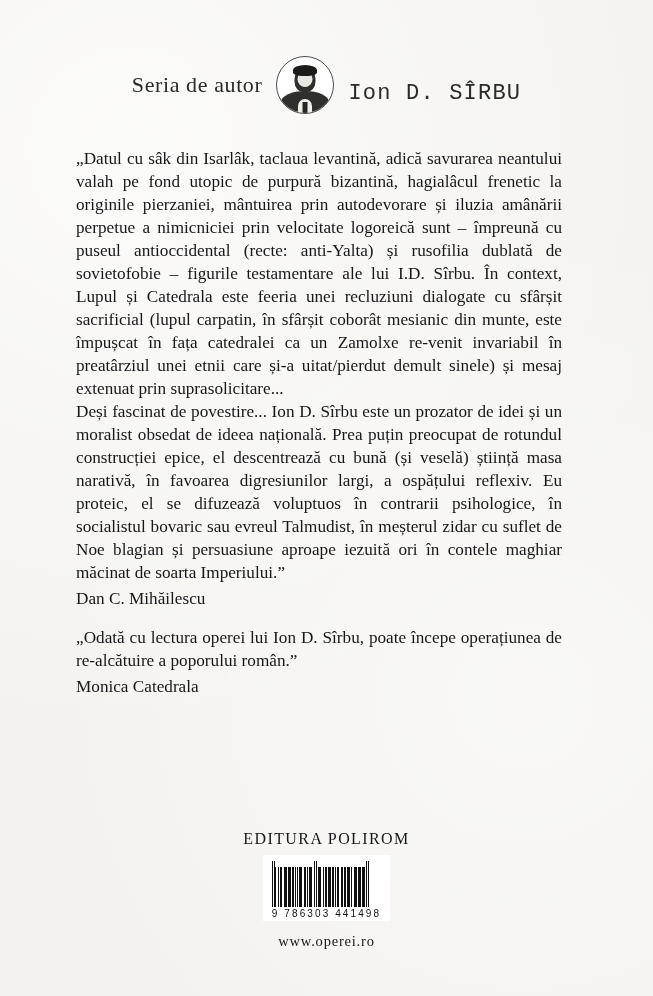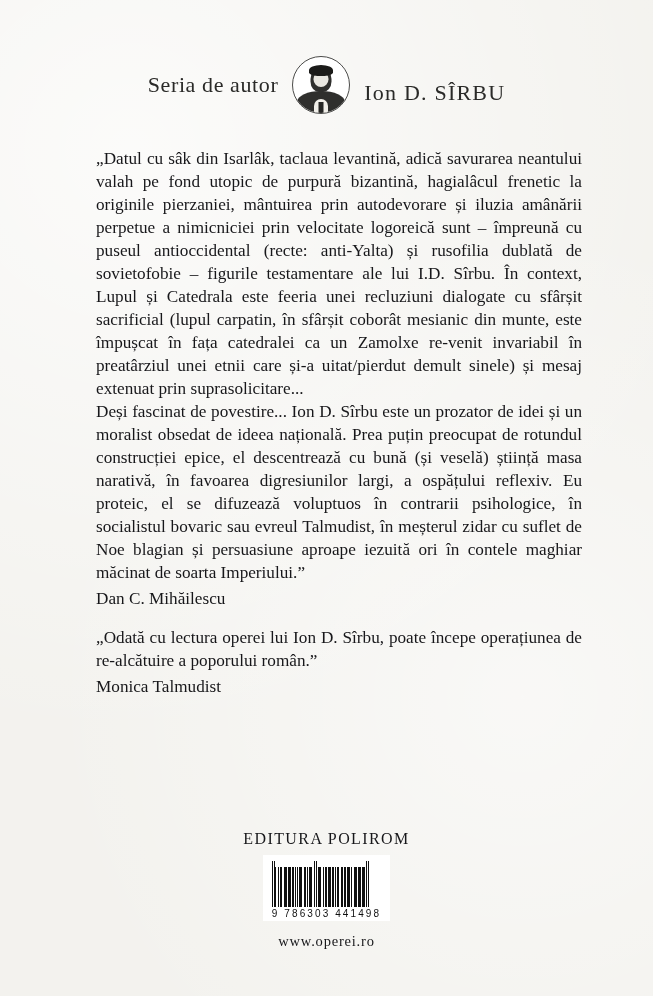--- a/index.html
+++ b/index.html
@@ -35,21 +35,21 @@
     justify-content: center;
     gap: 14px;
   }
   .series-label {
     font-family: "Liberation Serif", serif;
     font-size: 22px;
     letter-spacing: 0.6px;
     color: #2a2a28;
   }
   .author-name {
-    font-family: Liberation Serif, serif;
+    font-family: Liberation Mono, monospace;
     font-size: 22px;
     letter-spacing: 1.2px;
     color: #2a2a28;
     margin-top: 16px;
   }
   .portrait-medallion {
     width: 56px;
     height: 56px;
     border-radius: 50%;
     background: #ffffff;
@@ -115,21 +115,21 @@
     width: 5px;
     height: 11px;
     transform: translateX(-50%);
     background: #262624;
   }
 
   
   .blurbs {
     position: absolute;
     top: 148px;
-    left: 96px;
+    left: 76px;
     width: 486px;
   }
   .blurb {
     font-size: 17.2px;
     line-height: 1.335;
     text-align: justify;
     text-justify: inter-word;
     color: #17171a;
     margin: 0;
     hyphens: manual;
@@ -215,21 +215,21 @@
     </span>
     <span class="author-name">Ion D. SÎRBU</span>
   </div>
 
   <div class="blurbs">
     <p class="blurb">„Datul cu sâk din Isarlâk, taclaua levantină, adică savurarea neantului valah pe fond utopic de purpură bizantină, hagialâcul frenetic la originile pierzaniei, mântuirea prin autodevorare și iluzia amânării perpetue a nimicniciei prin velocitate logoreică sunt – împreună cu puseul antioccidental (recte: anti-Yalta) și rusofilia dublată de sovietofobie – figurile testamentare ale lui I.D. Sîrbu. În context, Lupul și Catedrala este feeria unei recluziuni dialogate cu sfârșit sacrificial (lupul carpatin, în sfârșit coborât mesianic din munte, este împușcat în fața catedralei ca un Zamolxe re-venit invariabil în preatârziul unei etnii care și-a uitat/pierdut demult sinele) și mesaj extenuat prin suprasolicitare...</p>
     <p class="blurb">Deși fascinat de povestire... Ion D. Sîrbu este un prozator de idei și un moralist obsedat de ideea națională. Prea puțin preocupat de rotundul construcției epice, el descentrează cu bună (și veselă) știință masa narativă, în favoarea digresiunilor largi, a ospățului reflexiv. Eu proteic, el se difuzează voluptuos în contrarii psihologice, în socialistul bovaric sau evreul Talmudist, în meșterul zidar cu suflet de Noe blagian și persuasiune aproape iezuită ori în contele maghiar măcinat de soarta Imperiului.”</p>
     <div class="attribution">Dan C. Mihăilescu</div>
 
     <p class="blurb blurb-gap">„Odată cu lectura operei lui Ion D. Sîrbu, poate începe operațiunea de re-alcătuire a poporului român.”</p>
-    <div class="attribution">Monica Talmudist</div>
+    <div class="attribution">Monica Catedrala</div>
   </div>
 
   <div class="footer">
     <div class="publisher">EDITURA POLIROM</div>
     <div class="barcode-wrap">
       <div class="barcode" id="barcode-bars">
           <i style="width: 1px; background: rgb(16, 16, 16); height: 100%;"></i>
           <i style="width: 1px; background: transparent; height: 100%;"></i>
           <i style="width: 1px; background: rgb(16, 16, 16); height: 100%;"></i>
           <i style="width: 1px; background: rgb(16, 16, 16); height: 86%;"></i>

